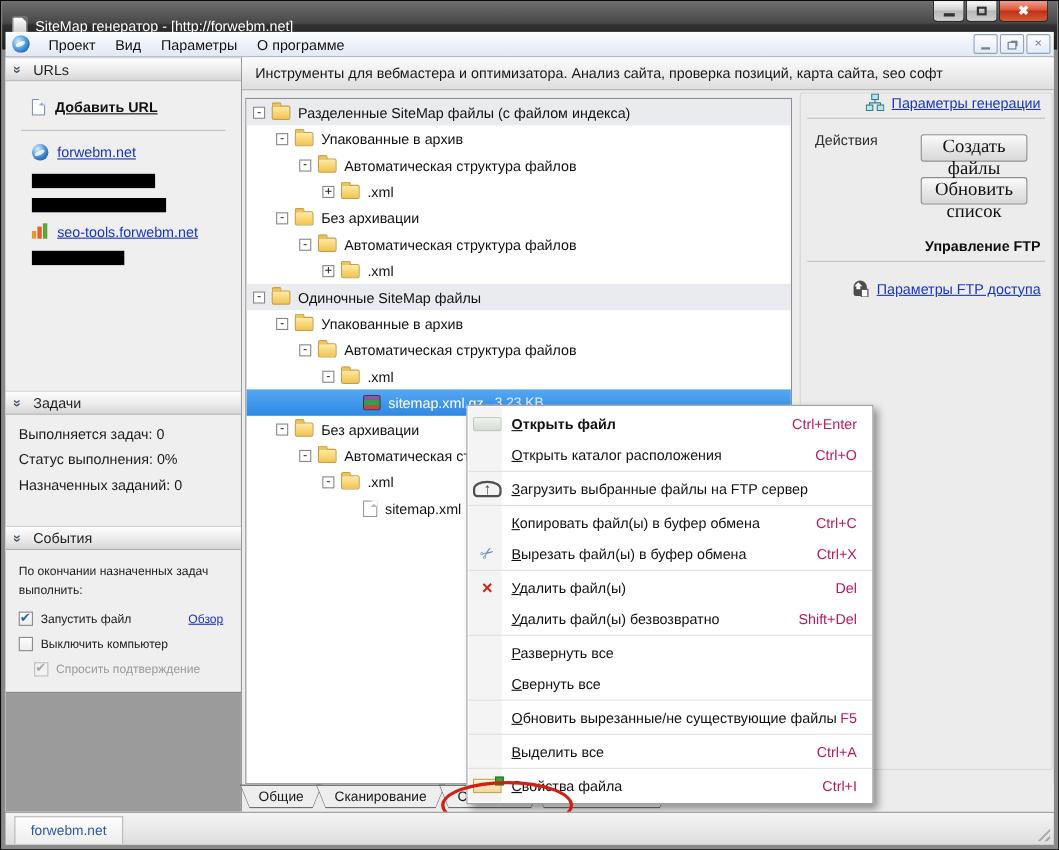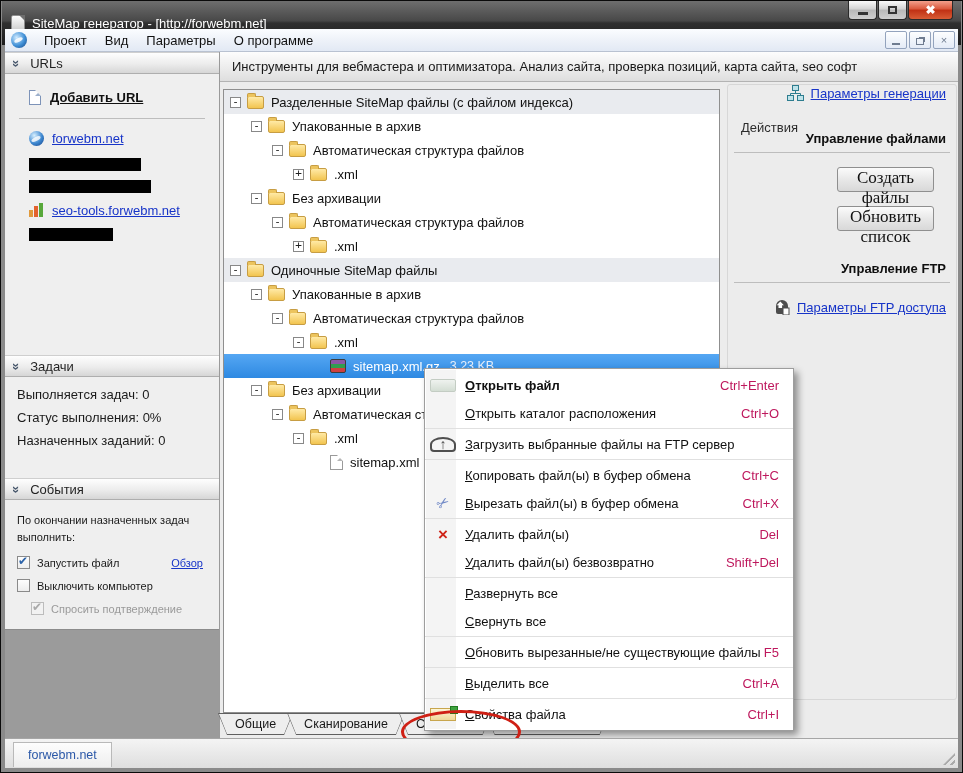--- a/index.html
+++ b/index.html
@@ -341,21 +341,20 @@
       <span class="actions-legend">Действия</span>
       <div class="act-row">
         <svg class="ico-sitemap" width="17" height="16" viewBox="0 0 17 16">
           <rect x="5.5" y="0.5" width="6" height="5" fill="#bfe3ea" stroke="#2e7d8f"></rect>
           <rect x="0.5" y="10.5" width="6" height="5" fill="#bfe3ea" stroke="#2e7d8f"></rect>
           <rect x="10.5" y="10.5" width="6" height="5" fill="#bfe3ea" stroke="#2e7d8f"></rect>
           <path d="M8.5 5.5 v3 M3.5 10.5 v-2 h10 v2" fill="none" stroke="#2e7d8f"></path>
         </svg>
         <a class="act-link">Параметры генерации</a>
       </div>
-      <div class="act-head">Управление файлами</div>
       <div class="act-hr"></div>
       <button class="act-btn">Создать файлы</button>
       <button class="act-btn">Обновить список</button>
       <div class="act-head">Управление FTP</div>
       <div class="act-hr"></div>
       <div class="act-row" style="margin-top:16px;">
         <svg class="ico-ftp" width="16" height="16" viewBox="0 0 16 16">
           <path d="M2 7 a6 6 0 0 1 12 0 v6 a2 2 0 0 1 -2 2 h-8 a2 2 0 0 1 -2 -2 z" fill="#4c4c4c"></path>
           <rect x="9" y="9" width="6" height="7" fill="#fff" stroke="#4c4c4c"></rect>
           <path d="M8 11 l-3 0 0-3 -2 0 4-4 4 4 -2 0 0 3 z" fill="#fff" transform="translate(0,-1) scale(0.9)"></path>

